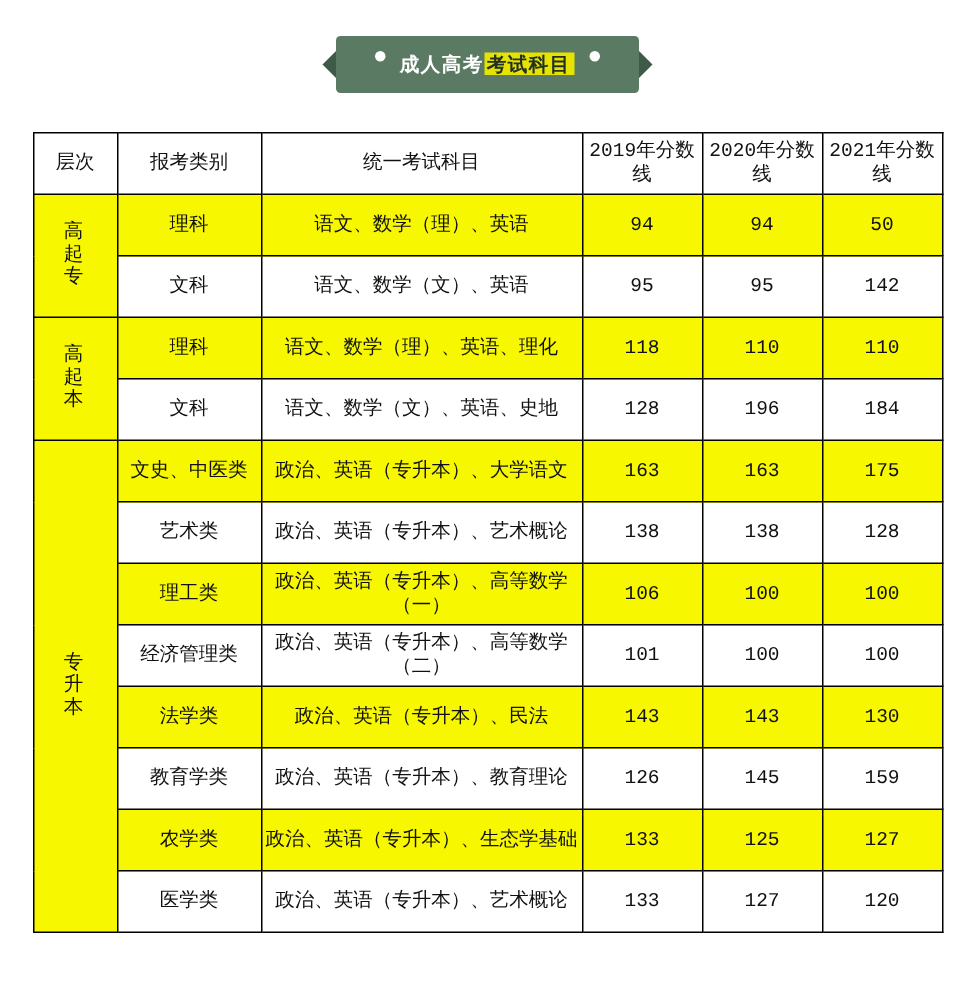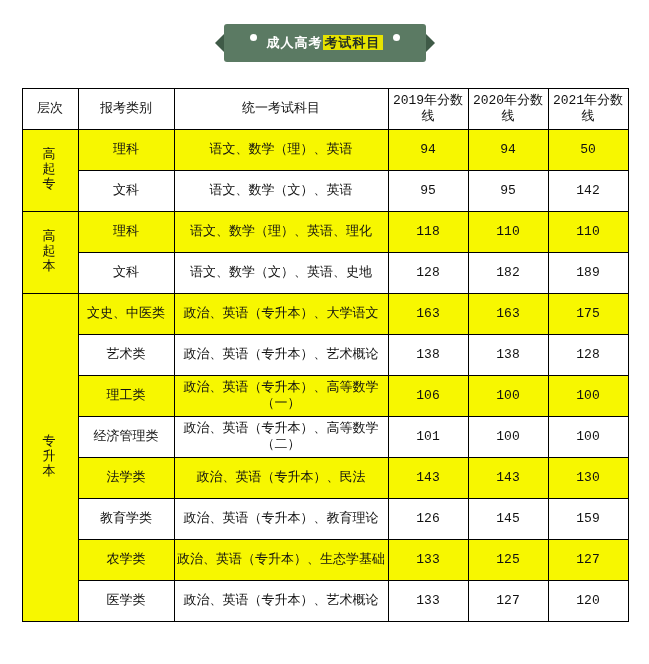--- a/index.html
+++ b/index.html
@@ -197,22 +197,22 @@
         <td class="cat-cell">理科</td>
         <td class="subject-cell">语文、数学（理）、英语、理化</td>
         <td class="score-cell">118</td>
         <td class="score-cell">110</td>
         <td class="score-cell">110</td>
       </tr>
       <tr>
         <td class="cat-cell">文科</td>
         <td class="subject-cell">语文、数学（文）、英语、史地</td>
         <td class="score-cell">128</td>
-        <td class="score-cell">182</td>
-        <td class="score-cell">189</td>
+        <td class="score-cell">196</td>
+        <td class="score-cell">184</td>
       </tr>
 
       <tr class="hl">
         <td class="level-cell" rowspan="8">
           <span class="stack">专</span>
           <span class="stack">升</span>
           <span class="stack">本</span>
         </td>
         <td class="cat-cell">文史、中医类</td>
         <td class="subject-cell">政治、英语（专升本）、大学语文</td>

